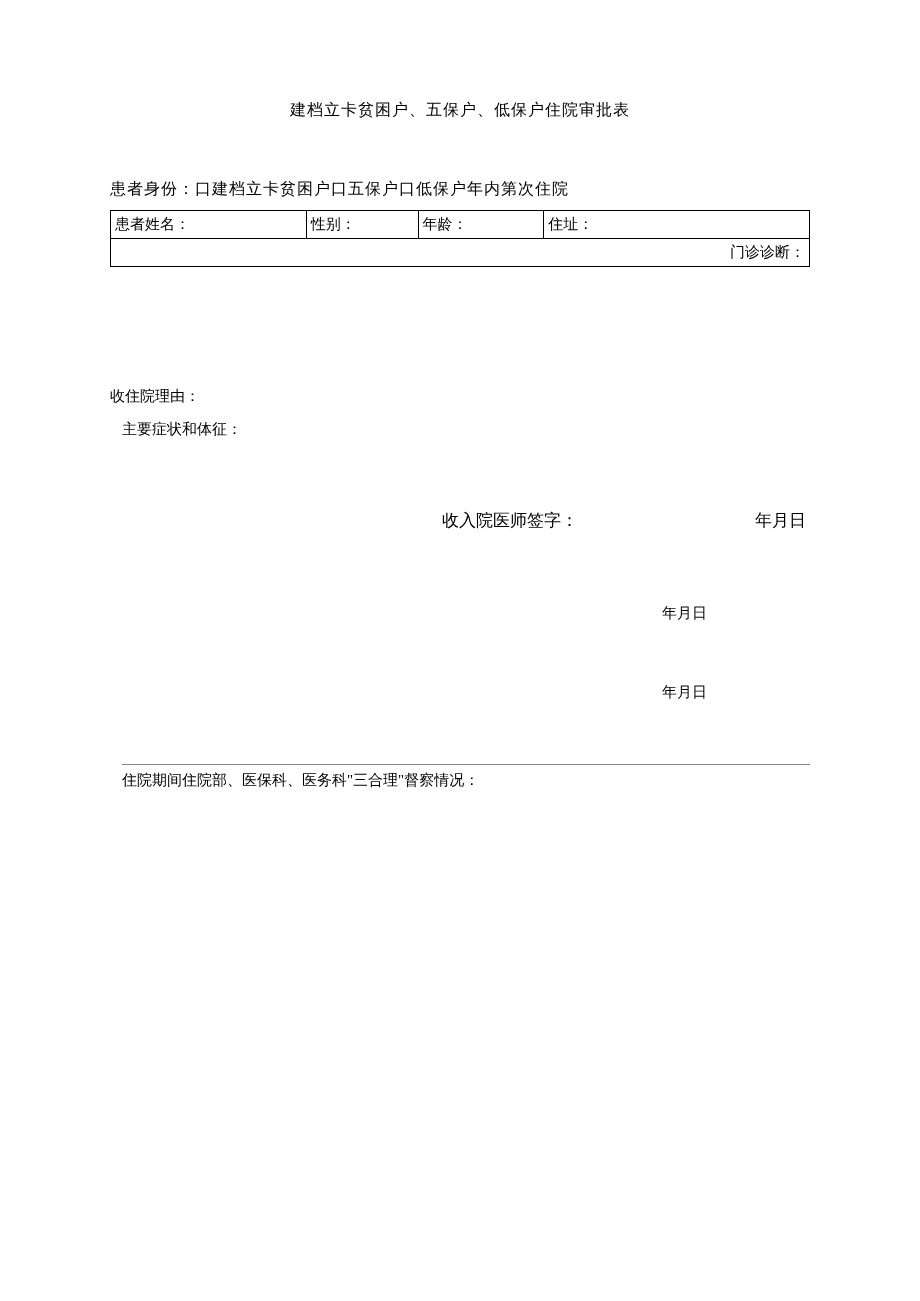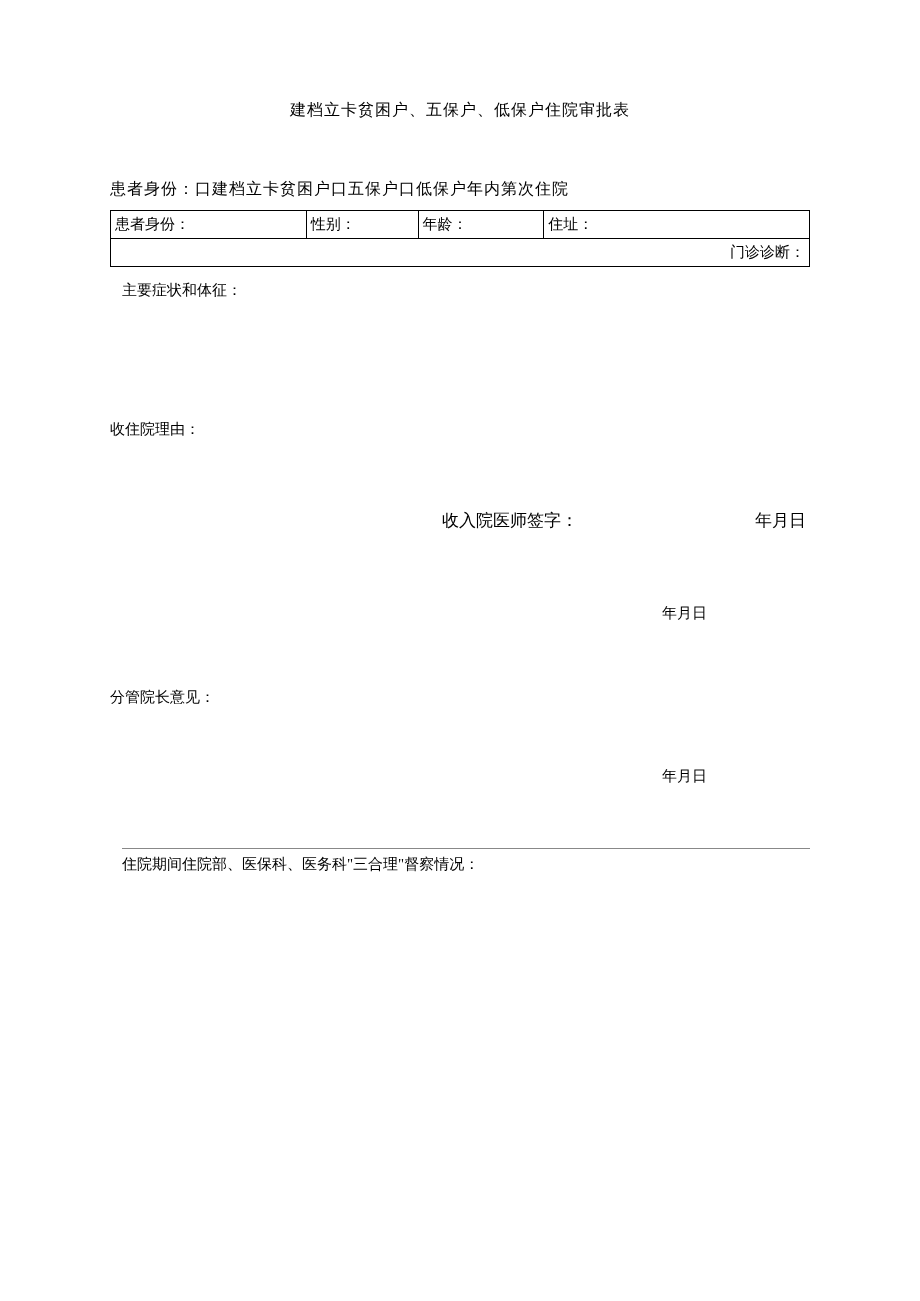--- a/index.html
+++ b/index.html
@@ -105,44 +105,43 @@
 </head>
 <body>
 
 <h1 class="title">建档立卡贫困户、五保户、低保户住院审批表</h1>
 
 <div class="identity-line">患者身份：口建档立卡贫困户口五保户口低保户年内第次住院</div>
 
 <table class="info-table">
   <tbody>
       <tr>
-    <td class="row1-name">患者身份：</td>
+    <td class="row1-name">患者姓名：</td>
     <td class="row1-gender">性别：</td>
     <td class="row1-age">年龄：</td>
     <td class="row1-addr">住址：</td>
   </tr>
   <tr>
     <td colspan="4" class="diagnosis-cell">门诊诊断：</td>
   </tr>
 </tbody>
   </table>
 
 <div class="body-section">
+  <div class="section-label reason">收住院理由：</div>
+
   <div class="section-label symptoms">主要症状和体征：</div>
-
-  <div class="section-label reason">收住院理由：</div>
 
   <div class="doctor-sign-row">
     <span>收入院医师签字：</span>
     <span>年月日</span>
   </div>
 
 
   <div class="date-right">年月日</div>
 
-  <div class="section-label opinion2">分管院长意见：</div>
 
   <div class="date-right2">年月日</div>
 
   <hr class="hr-line">
 
   <div class="section-label supervise">住院期间住院部、医保科、医务科"三合理"督察情况：</div>
 </div>
 
 </body></html>

